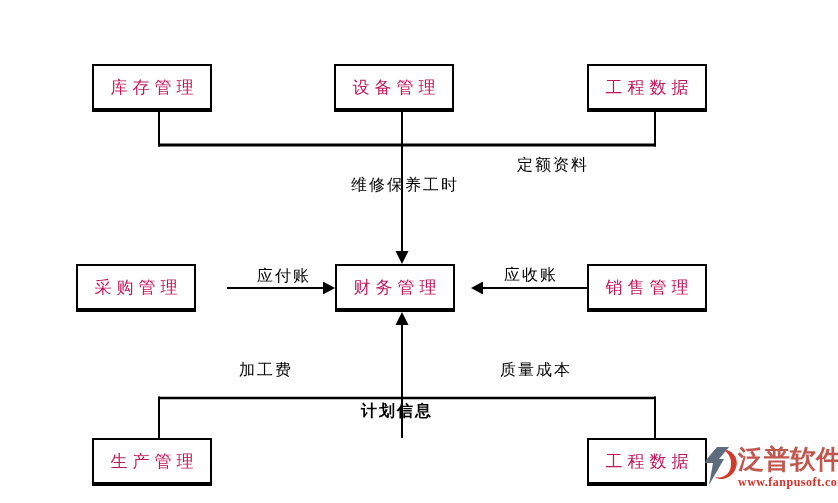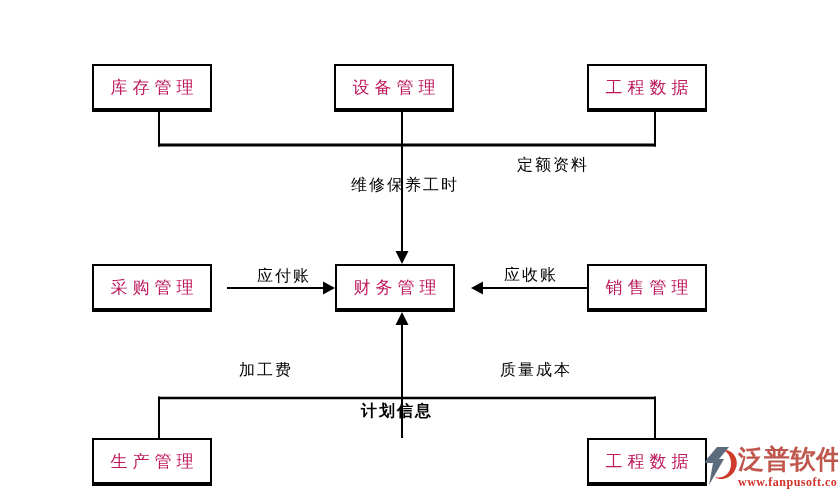--- a/index.html
+++ b/index.html
@@ -111,21 +111,21 @@
     <polygon points="395.5,325 408.5,325 402,312" fill="#000"></polygon>
 
     <line x1="159" y1="438" x2="159" y2="396.5" stroke="#000" stroke-width="2"></line>
     <line x1="655" y1="438" x2="655" y2="396.5" stroke="#000" stroke-width="2"></line>
     <line x1="158" y1="398" x2="656" y2="398" stroke="#000" stroke-width="2.5"></line>
   </svg>
 
   <div class="node" style="left:92px;  top:64px;">库存管理</div>
   <div class="node" style="left:334px; top:64px;">设备管理</div>
   <div class="node" style="left:587px; top:64px;">工程数据</div>
-  <div class="node" style="left:92px;  top:264px;">采购管理</div>
+  <div class="node" style="left:76px;  top:264px;">采购管理</div>
   <div class="node" style="left:335px; top:264px;">财务管理</div>
   <div class="node" style="left:587px; top:264px;">销售管理</div>
   <div class="node" style="left:92px;  top:438px;">生产管理</div>
   <div class="node" style="left:587px; top:438px;">工程数据</div>
 
   <div class="edge-label" style="left:351px; top:147px;margin-top:28px;">维修保养工时</div>
   <div class="edge-label" style="left:517px; top:155px;">定额资料</div>
   <div class="edge-label" style="left:257px; top:266px;">应付账</div>
   <div class="edge-label" style="left:504px; top:265px;">应收账</div>
   <div class="edge-label" style="left:239px; top:360px;">加工费</div>

